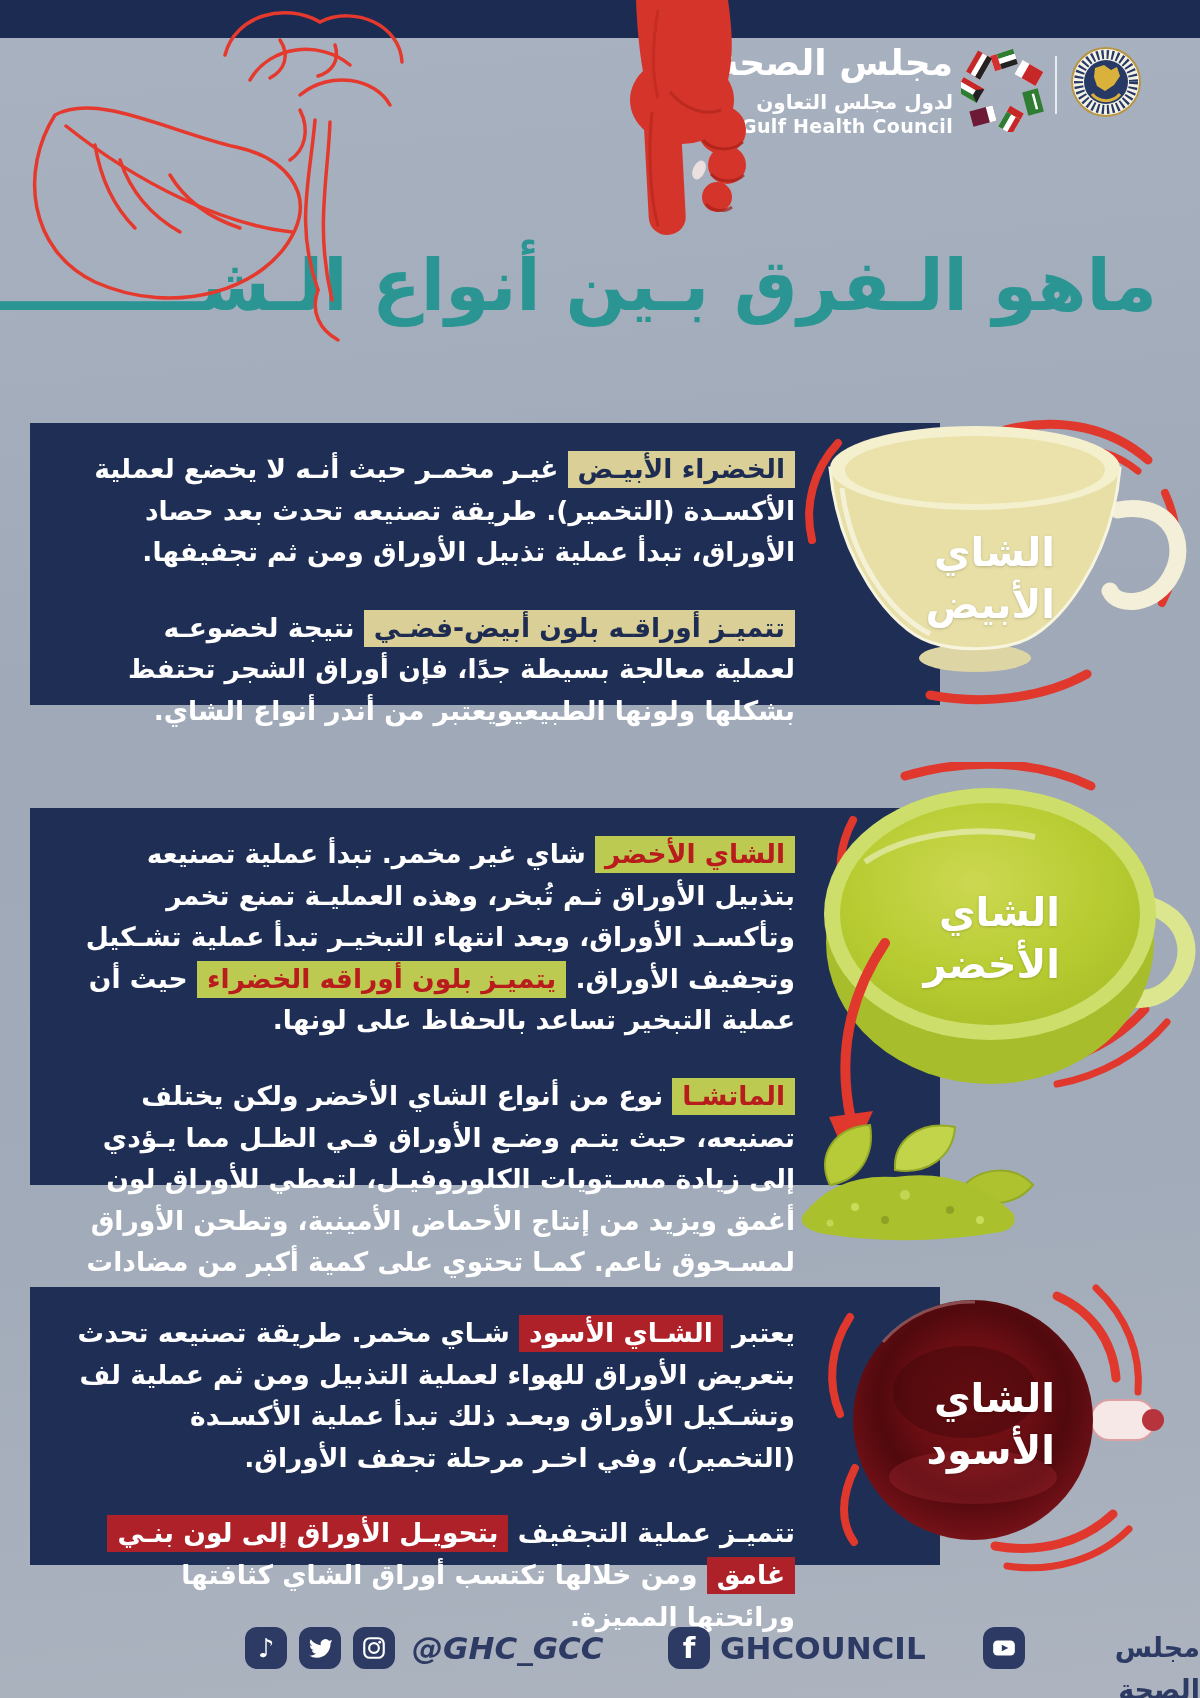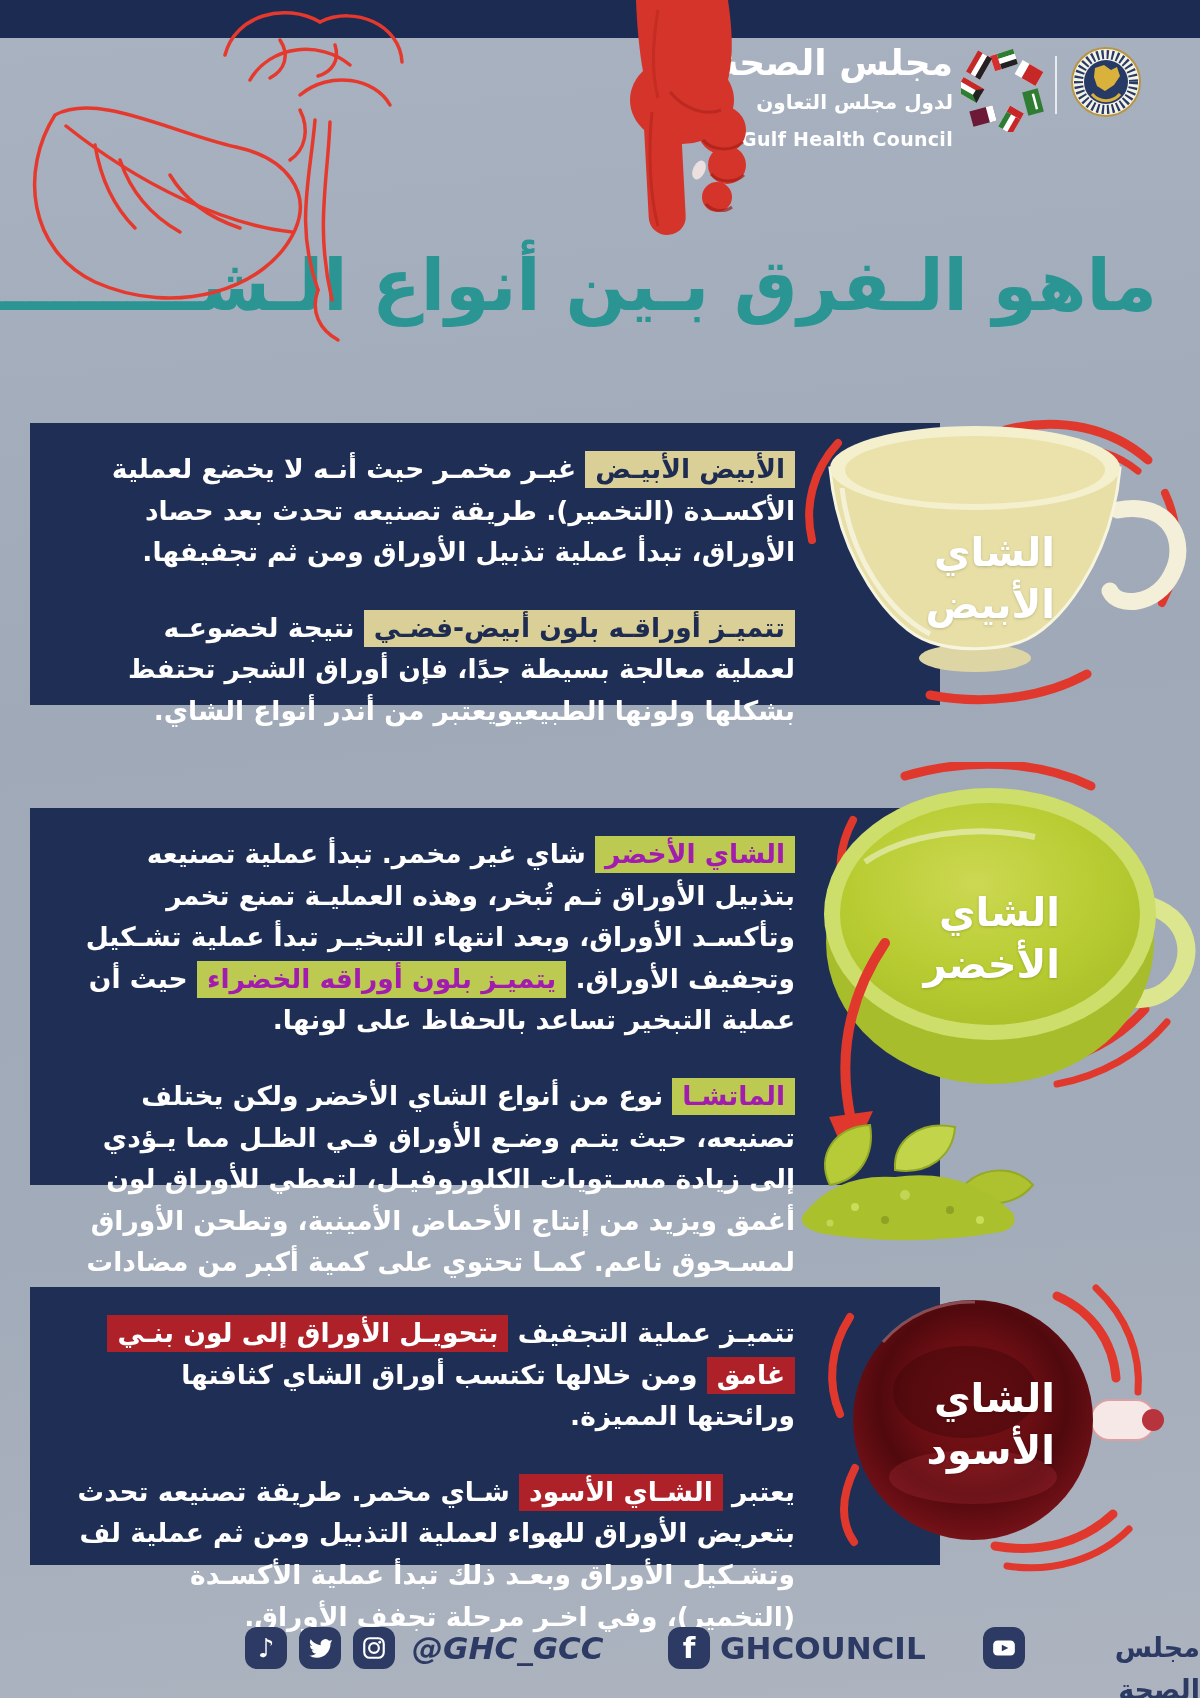--- a/index.html
+++ b/index.html
@@ -5,32 +5,32 @@
   html,body{margin:0;padding:0;}
   body{font-family:"DejaVu Sans", sans-serif;}
   .page{position:relative;width:1200px;height:1698px;overflow:hidden;
         background:linear-gradient(175deg,#a9b2c0 0%,#9fa9b8 40%,#a2abb9 70%,#adb4c0 100%);}
   .topbar{position:absolute;left:0;top:0;width:1200px;height:38px;background:#1b2b52;}
   .abs{position:absolute;}
   
   .org{position:absolute;right:247px;top:44px;text-align:right;color:#ffffff;direction:rtl;}
   .org-name{font-size:36px;font-weight:bold;line-height:1.05;}
   .org-sub{font-size:20px;font-weight:bold;margin-top:8px;}
-  .org-en{font-size:19px;font-weight:bold;direction:ltr;margin-top:14px;letter-spacing:.3px;}
+  .org-en{font-size:19px;font-weight:bold;direction:ltr;margin-top:1px;letter-spacing:.3px;}
   .divider{position:absolute;left:1055px;top:56px;width:2px;height:58px;background:rgba(255,255,255,.75);}
   
   .title{position:absolute;right:43px;top:244px;font-size:71px;font-weight:bold;color:#2a9593;
          direction:rtl;white-space:nowrap;}
   
   .panel{position:absolute;left:30px;width:910px;background:#1f2e55;}
   .panel-inner{padding:25px 145px 0 45px;direction:rtl;text-align:right;color:#fff;}
   .panel-inner p{font-size:26.5px;font-weight:bold;line-height:1.57;margin:0 0 34px 0;}
   .hl{padding:2px 10px 4px;-webkit-box-decoration-break:clone;box-decoration-break:clone;}
   .hl-tan{background:#d9cf97;color:#1e2c52;}
-  .hl-green{background:#bcca52;color:#a21caf;}
+  .hl-green{background:#bcca52;color:#b91c1c;}
   .hl-red{background:#ae2129;color:#ffffff;}
   
   .cup-label{position:absolute;color:#fff;font-weight:bold;font-size:40px;line-height:1.3;
              text-align:right;direction:rtl;text-shadow:0 1px 3px rgba(0,0,0,.18);z-index:6;}
   
   .icon-box{position:absolute;width:42px;height:42px;border-radius:12px;background:#2c3a64;
             display:flex;align-items:center;justify-content:center;z-index:5;}
   .footer-text{position:absolute;top:1627px;height:42px;line-height:42px;color:#2c3a64;
                font-weight:bold;z-index:5;}
   svg{display:block;}
@@ -128,21 +128,21 @@
     <circle cx="36" cy="36" r="27.5" fill="none" stroke="#273a66" stroke-width="9" stroke-dasharray="2.2,2.8"></circle>
     <circle cx="36" cy="36" r="22" fill="#273a66"></circle>
     <path d="M25,22 L34,19 L41,24 L47,21 L50,30 L44,39 L35,45 L27,40 L24,31 Z" fill="#d9b13b"></path>
     <path d="M22,48 A18,18 0 0 0 50,48" fill="none" stroke="#d9b13b" stroke-width="3"></path>
   </svg>
 
   <div class="title">ماهو الـفرق بـين أنواع الـشـــــــــاي؟</div>
 
   <div class="panel" id="panel-white" style="top:423px;height:282px;">
     <div class="panel-inner">
-      <p><span class="hl hl-tan">الأبيض الأبيـض</span><span> غيـر مخمـر  حيث أنـه لا يخضع لعملية الأكسـدة (التخمير). طريقة تصنيعه تحدث بعد حصاد الأوراق، تبدأ عملية تذبيل الأوراق ومن ثم تجفيفها.</span></p>
+      <p><span class="hl hl-tan">الخضراء الأبيـض</span><span> غيـر مخمـر  حيث أنـه لا يخضع لعملية الأكسـدة (التخمير). طريقة تصنيعه تحدث بعد حصاد الأوراق، تبدأ عملية تذبيل الأوراق ومن ثم تجفيفها.</span></p>
       <p><span class="hl hl-tan">تتميـز أوراقـه بلون أبيض-فضـي</span><span> نتيجة لخضوعـه لعملية معالجة بسيطة جدًا، فإن أوراق الشجر تحتفظ بشكلها ولونها الطبيعيويعتبر من أندر أنواع الشاي.</span></p>
     </div>
   </div>
 
   <svg class="abs" style="left:780px;top:408px;z-index:5;" width="420" height="300" viewBox="0 0 420 300">
     <path d="M225,22 C280,8 332,20 368,52" stroke="#e0382d" stroke-width="9" fill="none" stroke-linecap="round"></path>
     <path d="M252,42 C298,33 333,43 358,63" stroke="#e0382d" stroke-width="7" fill="none" stroke-linecap="round"></path>
     <path d="M58,35 C33,62 24,98 32,132" stroke="#e0382d" stroke-width="8" fill="none" stroke-linecap="round"></path>
     <path d="M385,85 C402,122 400,160 382,195" stroke="#e0382d" stroke-width="8" fill="none" stroke-linecap="round"></path>
     <path d="M150,287 C202,297 262,291 307,266" stroke="#e0382d" stroke-width="9" fill="none" stroke-linecap="round"></path>
@@ -199,22 +199,22 @@
     <circle cx="80" cy="92" r="4" fill="#cbdb5a"></circle>
       <circle cx="130" cy="80" r="5" fill="#c3d554"></circle>
     <circle cx="175" cy="95" r="4" fill="#8ea223"></circle>
       <circle cx="110" cy="105" r="4" fill="#8ea223"></circle>
     <circle cx="205" cy="105" r="4" fill="#cbdb5a"></circle>
       <circle cx="55" cy="108" r="3.5" fill="#c3d554"></circle>
   </svg>
 
   <div class="panel" id="panel-black" style="top:1287px;height:278px;">
     <div class="panel-inner">
+      <p><span>يعتبر </span><span class="hl hl-red">الشـاي الأسود</span><span> شـاي مخمر. طريقة تصنيعه تحدث بتعريض الأوراق للهواء لعملية التذبيل ومن ثم عملية لف وتشـكيل الأوراق وبعـد ذلك تبدأ عملية الأكسـدة (التخمير)، وفي اخـر مرحلة تجفف الأوراق.</span></p>
       <p><span>تتميـز عملية التجفيف </span><span class="hl hl-red">بتحويـل الأوراق إلى لون بنـي غامق</span><span> ومن خلالها تكتسب أوراق الشاي كثافتها ورائحتها المميزة.</span></p>
-      <p><span>يعتبر </span><span class="hl hl-red">الشـاي الأسود</span><span> شـاي مخمر. طريقة تصنيعه تحدث بتعريض الأوراق للهواء لعملية التذبيل ومن ثم عملية لف وتشـكيل الأوراق وبعـد ذلك تبدأ عملية الأكسـدة (التخمير)، وفي اخـر مرحلة تجفف الأوراق.</span></p>
     </div>
   </div>
 
   <svg class="abs" style="left:795px;top:1272px;z-index:5;" width="405" height="310" viewBox="0 0 405 310">
     <path d="M262,24 C298,40 318,70 321,106" stroke="#e0382d" stroke-width="9" fill="none" stroke-linecap="round"></path>
     <path d="M301,16 C332,45 346,82 343,120" stroke="#e0382d" stroke-width="7" fill="none" stroke-linecap="round"></path>
     <path d="M55,45 C35,76 32,112 45,142" stroke="#e0382d" stroke-width="8" fill="none" stroke-linecap="round"></path>
     <path d="M60,196 C45,226 46,252 59,270" stroke="#e0382d" stroke-width="8" fill="none" stroke-linecap="round"></path>
     <path d="M200,274 C246,282 288,270 318,242" stroke="#e0382d" stroke-width="9" fill="none" stroke-linecap="round"></path>
     <path d="M212,294 C258,301 304,287 334,257" stroke="#e0382d" stroke-width="7" fill="none" stroke-linecap="round"></path>

